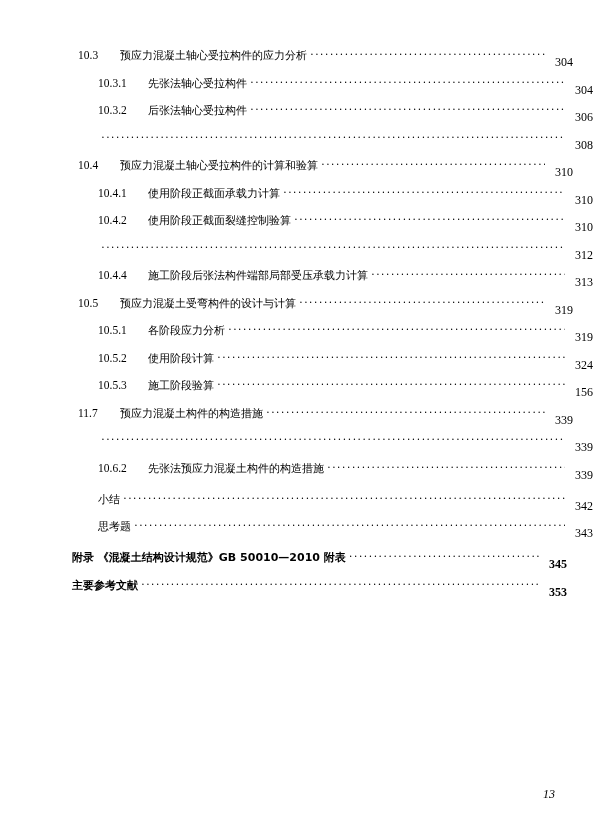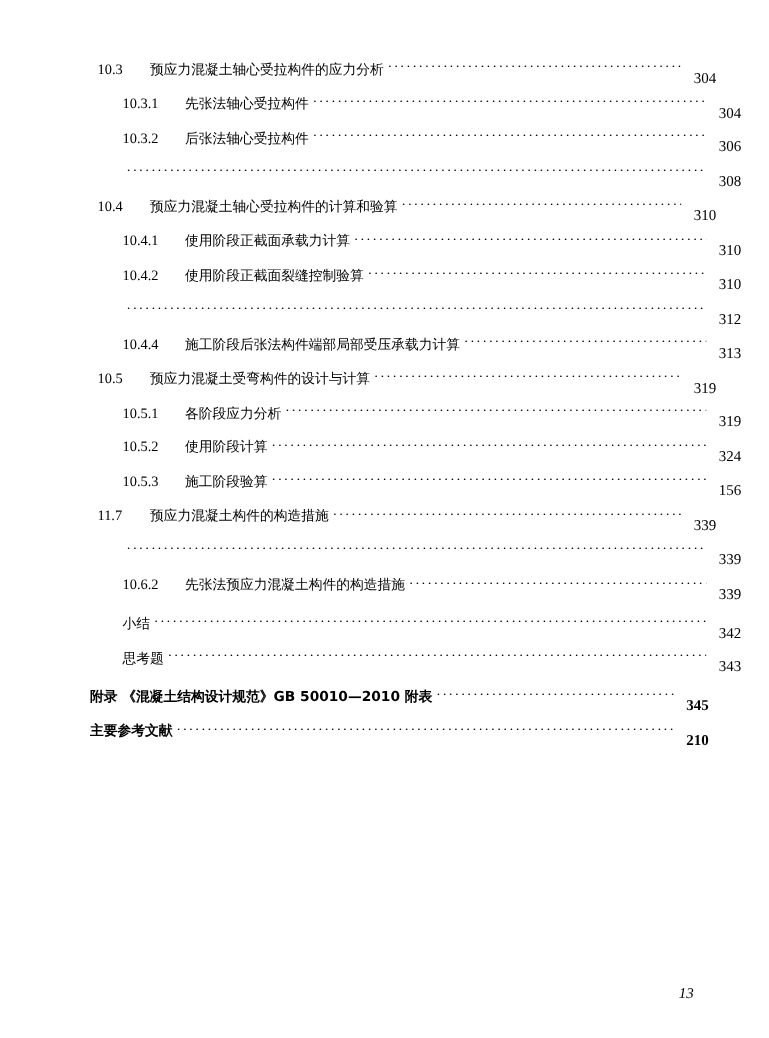--- a/index.html
+++ b/index.html
@@ -182,17 +182,17 @@
         <span class="page-num">343</span>
       </div>
       <div class="row lvl-0 gap-sm">
         <span class="label bold"><span class="title-text bold">附录 《混凝土结构设计规范》GB 50010—2010 附表</span></span>
         <span class="dots">····································································································································</span>
         <span class="page-num bold">345</span>
       </div>
       <div class="row lvl-0">
         <span class="label bold"><span class="title-text bold">主要参考文献</span></span>
         <span class="dots">····································································································································</span>
-        <span class="page-num bold">210</span>
+        <span class="page-num bold">353</span>
       </div>
     </div>
   <div class="folio">13</div>
 </div>
 
 </body></html>

